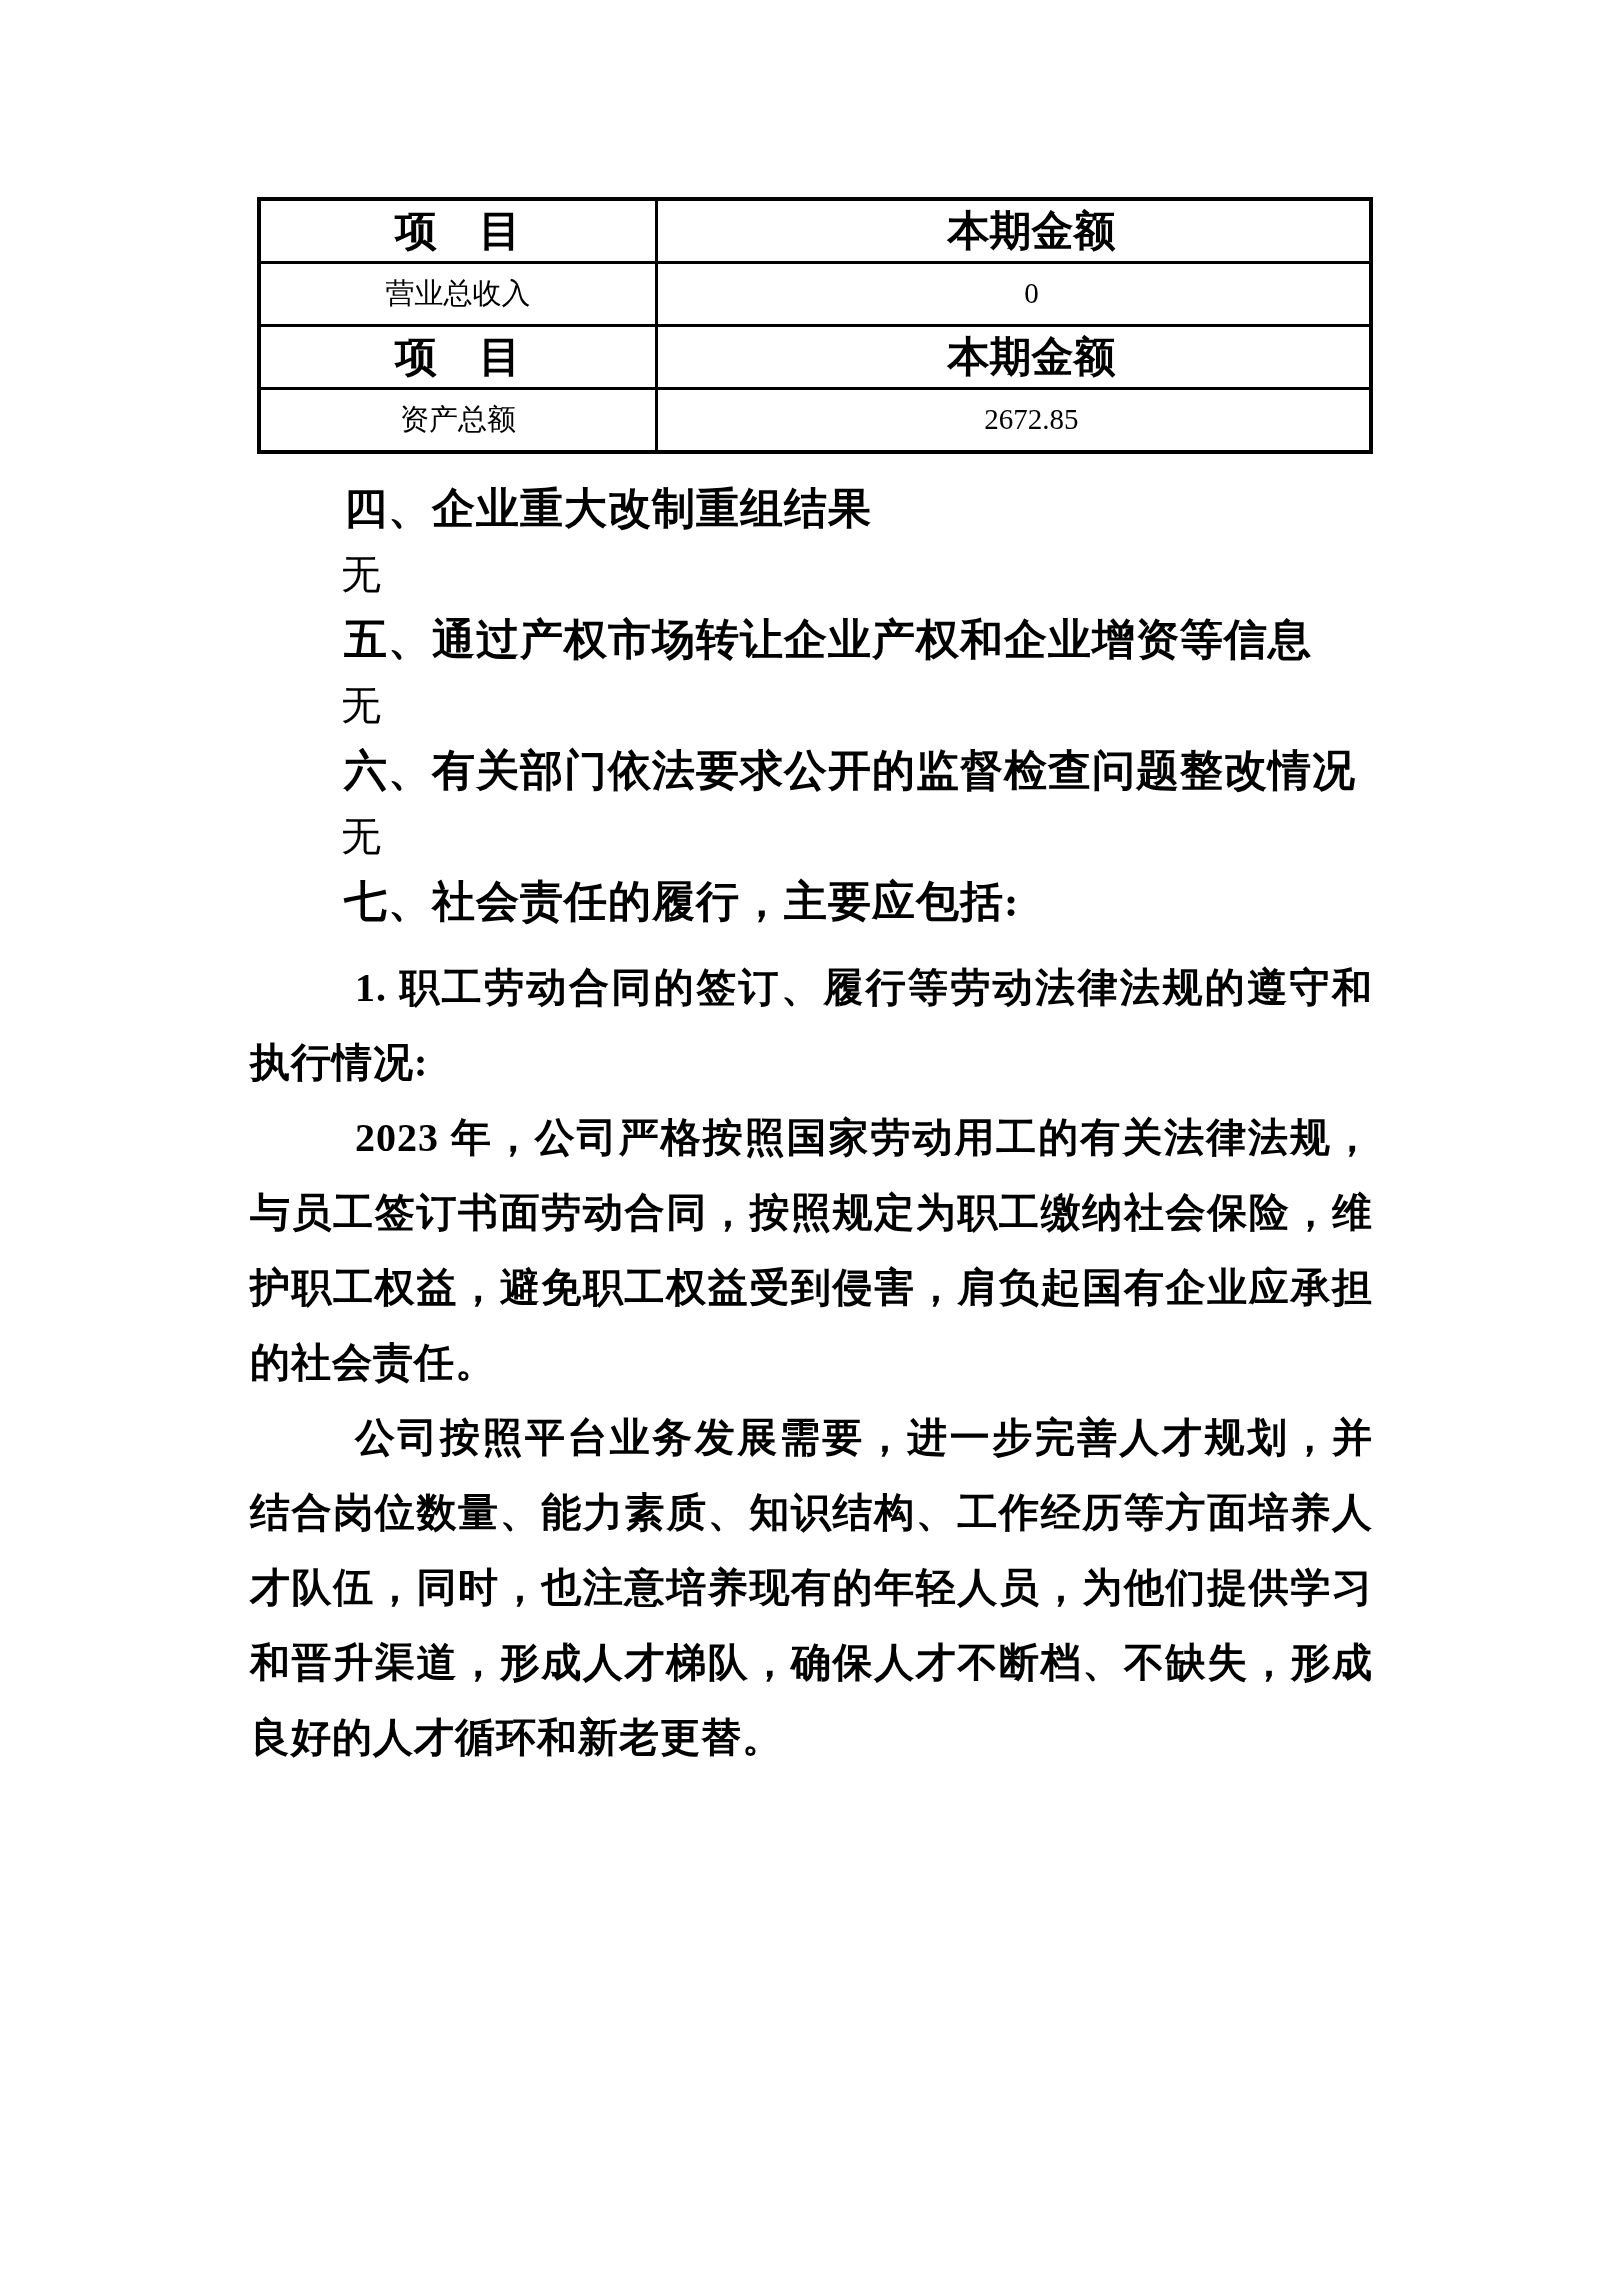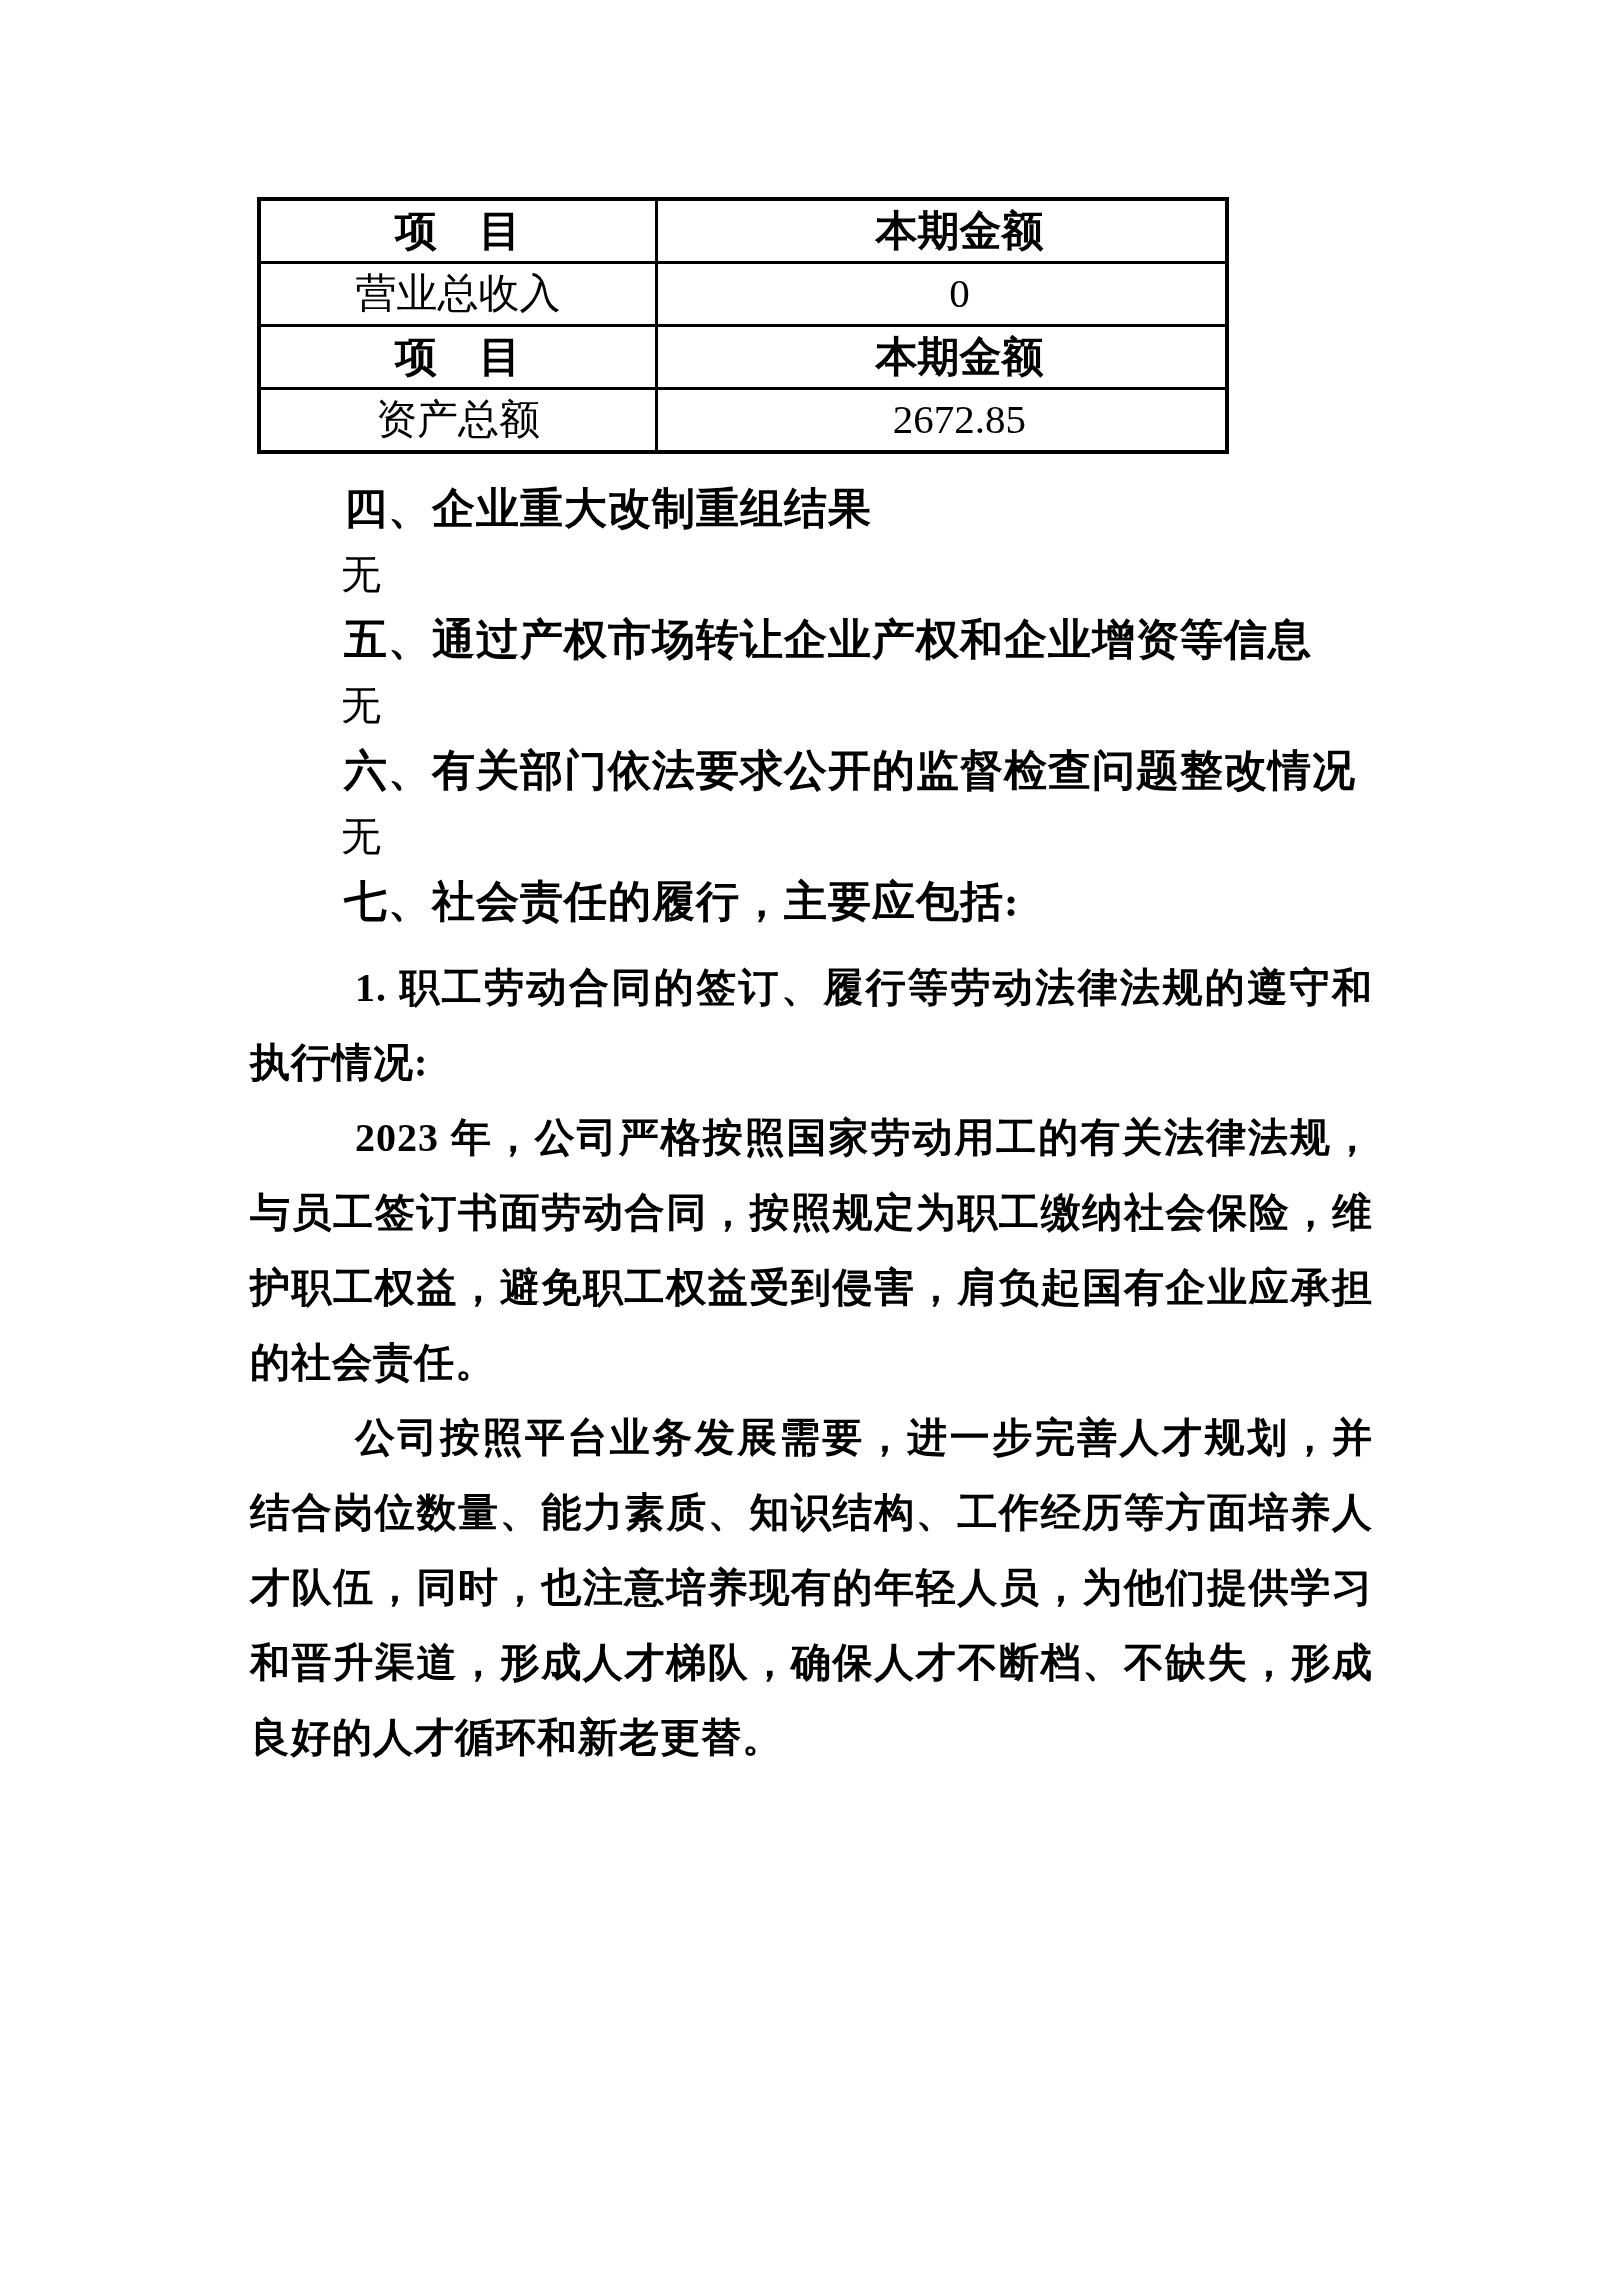--- a/index.html
+++ b/index.html
@@ -19,29 +19,29 @@
   .content {
     margin-left: 250px;
     width: 1123px;
     padding-top: 197px;
   }
   
   table.fin-table {
     border-collapse: collapse;
     table-layout: fixed;
     margin-left: 6.9px;
-    width: 972px;
+    width: 1116px;
   }
   table.fin-table td {
     border: 3.9px solid #000000;
     height: 60px;
     padding: 0;
     text-align: center;
     vertical-align: middle;
-    font-size: 41px;
+    font-size: 29px;
     line-height: 1.1;
   }
   table.fin-table tr > td:first-child {
     width: 394px;
   }
   table.fin-table tr > td:last-child {
     padding-left: 36px; 
   }
   table.fin-table td.hdr {
     font-weight: bold;

